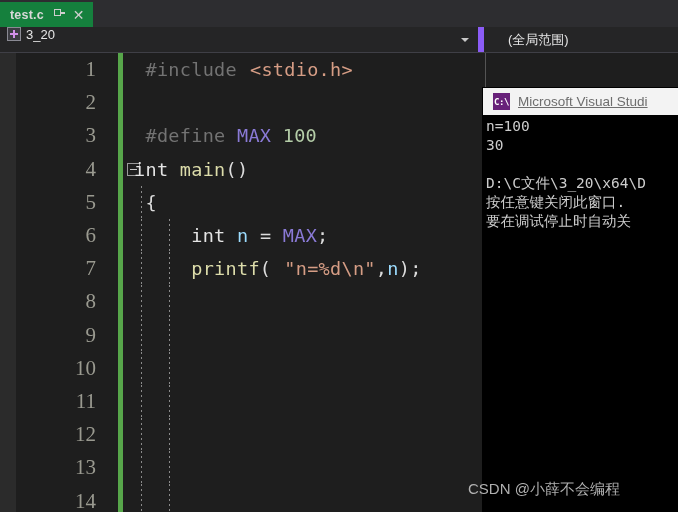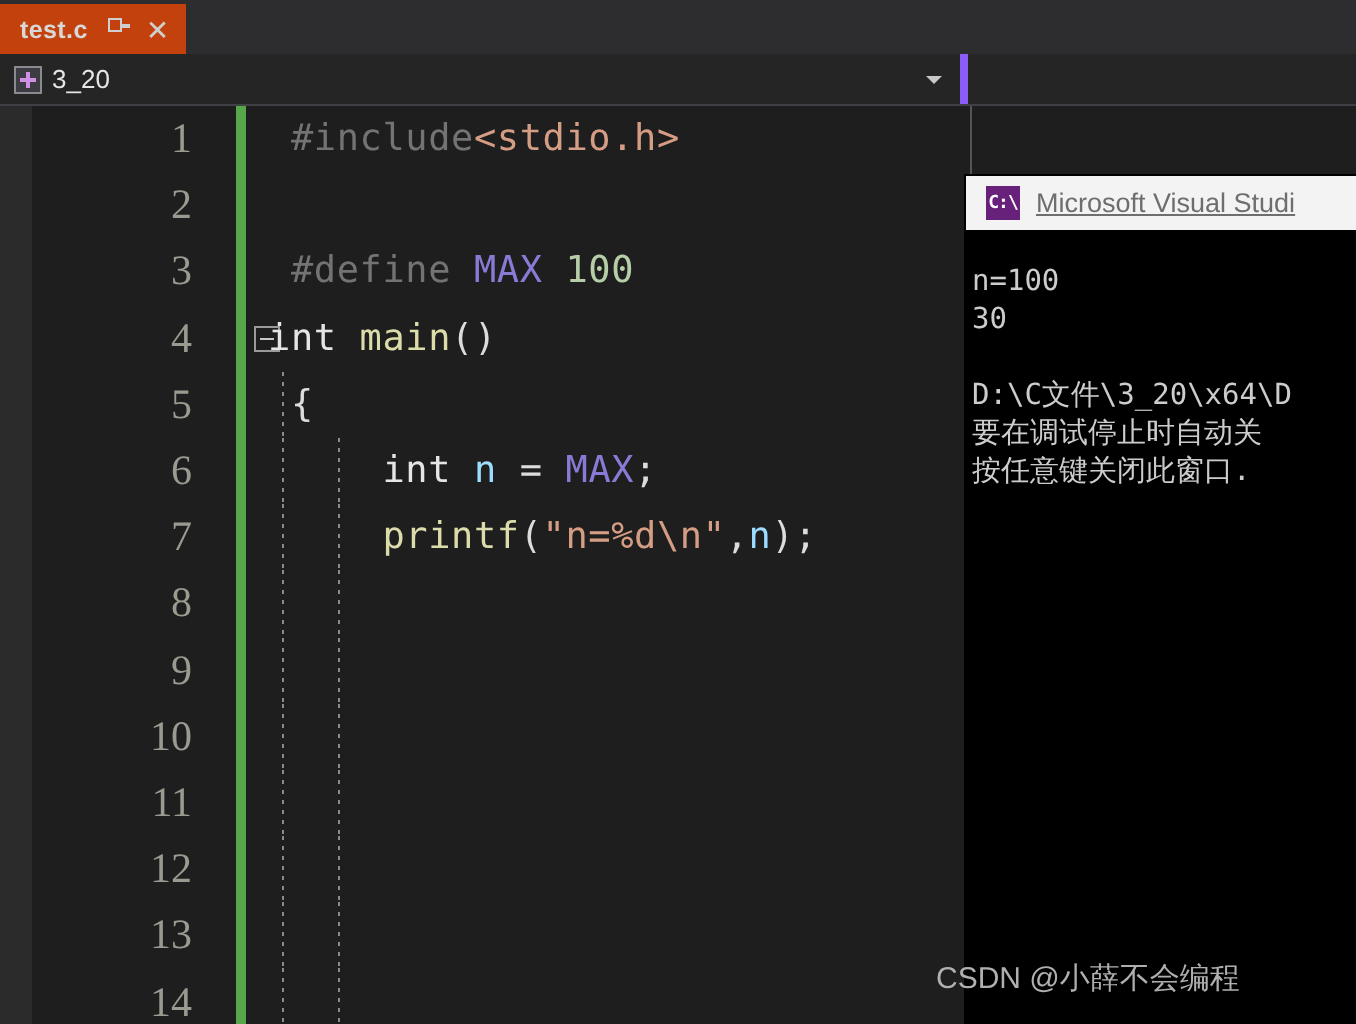--- a/index.html
+++ b/index.html
@@ -24,21 +24,21 @@
   .tabstrip {
     position: absolute;
     left: 0; top: 0;
     width: 678px; height: 27px;
     background: #2d2d30;
   }
   .tab {
     position: absolute;
     left: 0; top: 2px;
     height: 25px;
-    background: #c2410c;
+    background: #15803d;
     display: flex;
     align-items: center;
     padding: 0 8px 0 10px;
     box-sizing: border-box;
     gap: 8px;
   }
   .tab-label {
     color: #d8d8d8;
     font-size: 12.5px;
     font-weight: bold;
@@ -86,24 +86,24 @@
     background: #252526;
     border-bottom: 1px solid #3f3f46;
     box-sizing: border-box;
     display: flex;
     align-items: stretch;
   }
   .nav-combo {
     position: relative;
     width: 484px;
     display: flex;
-    align-items: center;
+    align-items: flex-start;
     padding-left: 7px;
     box-sizing: border-box;
-    border-right: 4px solid #8b5cf6;
+    border-right: 6px solid #8b5cf6;
   }
   .proj-icon {
     width: 14px; height: 14px;
     background: #3c3c42;
     border: 1px solid #8a8a93;
     box-sizing: border-box;
     position: relative;
     margin-right: 5px;
     flex: 0 0 auto;
   }
@@ -231,21 +231,21 @@
   .fold::before {
     content: "";
     position: absolute;
     left: 2px; top: 5px;
     width: 7px; height: 1px;
     background: #c8c8c8;
   }
 
   
   .t-pre   { color: #737373; }
-  .t-str   { color: #d69d85; }
+  .t-str   { color: #d69d85; margin-left: 13px; }
   .t-kw    { color: #e5e5e5; }
   .t-macro { color: #8a7ad6; margin-top: 34px; }
   .t-num   { color: #b5cea8; }
   .t-fn    { color: #dcdcaa; text-align: right; }
   .t-id    { color: #9cdcfe; }
   .t-plain { color: #dcdcdc; }
   .t-punct { color: #dcdcdc; }
 
   .editor-divider {
     position: absolute;
@@ -291,21 +291,21 @@
     letter-spacing: -0.5px;
   }
   .console-title-text {
     color: #6e6e6e;
     font-size: 13.5px;
     font-family: "Liberation Sans", sans-serif;
     white-space: nowrap;
     text-decoration: underline;
   }
   .console-body {
-    padding: 17px 0 0 3px;
+    padding: 2px 0 0 3px;
   }
   .console-line {
     color: #cccccc;
     font-family: "DejaVu Sans Mono", monospace;
     font-size: 14.5px;
     line-height: 19px;
     white-space: nowrap;
     height: 19px;
     overflow: hidden;
   }
@@ -334,20 +334,23 @@
       <span class="tab-icon"><span class="pin-glyph"></span></span>
       <span class="tab-icon close-glyph">✕</span>
     </div>
   </div>
 
   <div class="navbar">
     <div class="nav-combo">
       <span class="proj-icon"></span>
       <span class="nav-combo-text">3_20</span>
       <span class="nav-caret"></span>
+    </div>
+    <div class="nav-scope">
+      <span class="nav-scope-text">(全局范围)</span>
     </div>
   </div>
 
   <div class="editor">
     <div class="indicator-margin"></div>
     <div class="gutter-gap"></div>
     <div class="code-lines" id="code-lines">
         <div class="line">
           <span class="lineno">1</span>
           <span class="changebar"></span>
@@ -446,20 +449,20 @@
   <div class="console-win">
     <div class="console-title">
       <span class="console-icon">C:\</span>
       <span class="console-title-text">Microsoft Visual Studi</span>
     </div>
     <div class="console-body" id="console-body">
         <div class="console-line">n=100</div>
         <div class="console-line">30</div>
         <div class="console-line">&nbsp;</div>
         <div class="console-line">D:\C文件\3_20\x64\D</div>
+        <div class="console-line">按任意键关闭此窗口.</div>
         <div class="console-line">要在调试停止时自动关</div>
-        <div class="console-line">按任意键关闭此窗口.</div>
       </div>
   </div>
 
   <div class="watermark">CSDN @小薛不会编程</div>
 
 </div>
 
 </body></html>

